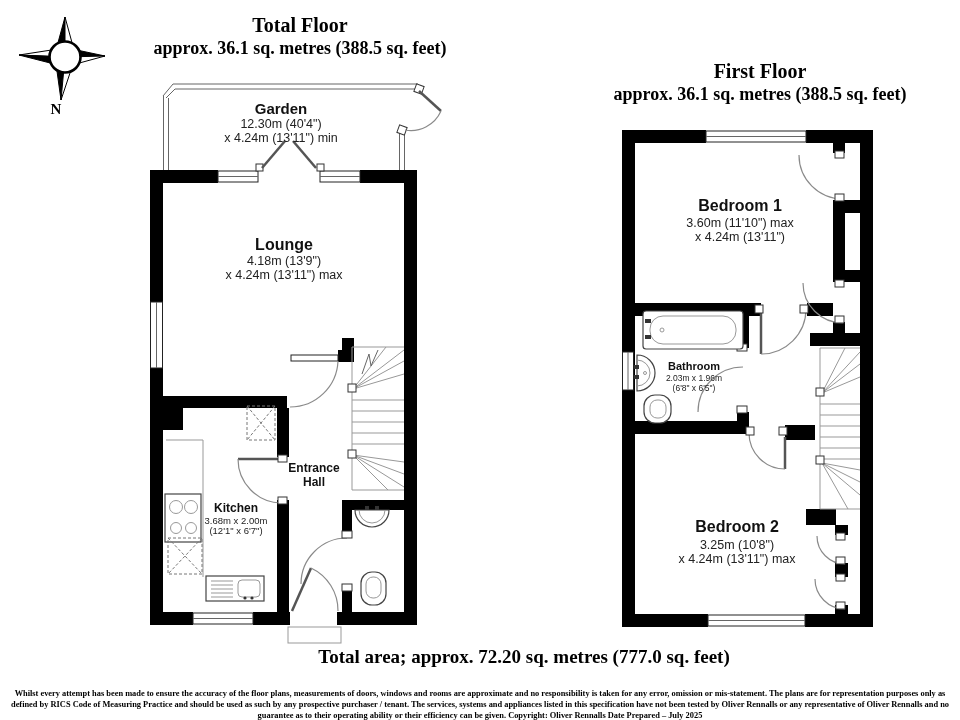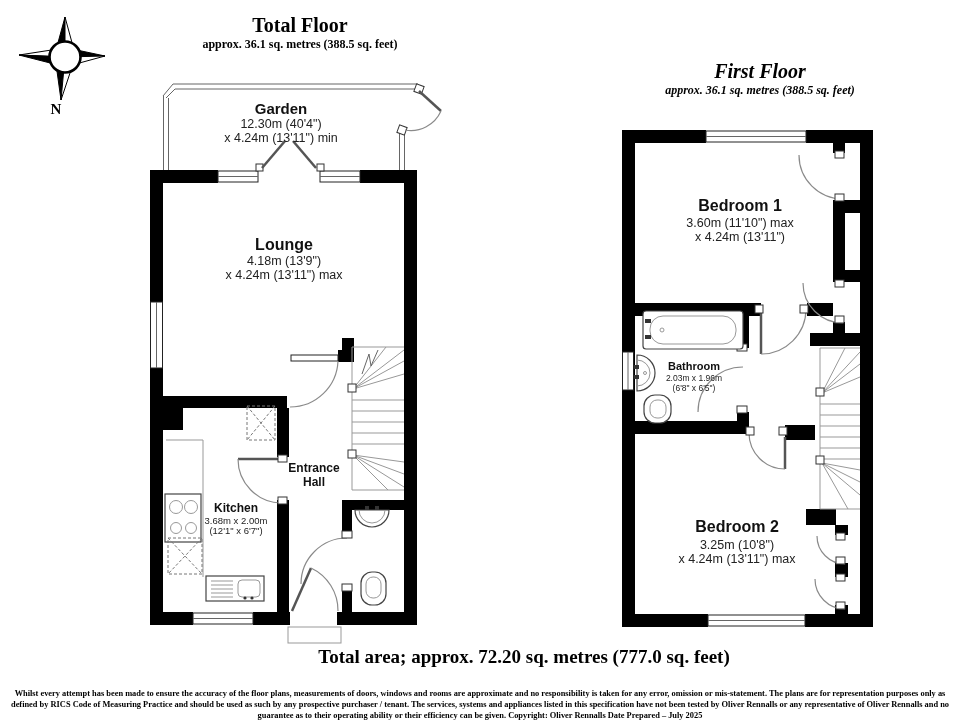--- a/index.html
+++ b/index.html
@@ -1,21 +1,21 @@
 <!DOCTYPE html>
 <html><head>
 <meta charset="utf-8">
 <style>
   html,body{margin:0;padding:0;background:#fff;}
   .page{position:relative;width:960px;height:720px;background:#fff;overflow:hidden;
         font-family:"Liberation Sans",sans-serif;}
   .title-block{position:absolute;text-align:center;color:#000;
                font-family:"Liberation Serif",serif;font-weight:bold;}
   .title-line1{font-size:20px;line-height:1.15;}
-  .title-line2{font-size:12px;line-height:1.25;}
+  .title-line2{font-size:18px;line-height:1.25;}
   .total-area{position:absolute;left:0;top:646;width:960px;text-align:center;
               font-family:"Liberation Serif",serif;font-weight:bold;font-size:19px;color:#000;padding-left:44px;}
   .disclaimer{position:absolute;left:4px;top:689px;width:952px;text-align:center;
               font-family:"Liberation Serif",serif;font-weight:bold;font-size:8.4px;
               line-height:1.3;color:#000;}
   svg{position:absolute;}
   .wall{fill:#000;stroke:none;}
   .win{fill:#fff;stroke:#222;stroke-width:1;}
   .ln{stroke:#666;fill:none;stroke-width:1;}
   .ln2{stroke:#999;fill:none;stroke-width:1;}
@@ -52,21 +52,21 @@
     </g>
     <circle cx="60" cy="52" r="15.5" fill="#fff" stroke="#000" stroke-width="2.6"></circle>
     <text class="north" x="51" y="109">N</text>
   </svg>
 
   <div class="title-block" style="left:140px;top:14px;width:320px;">
     <div class="title-line1">Total Floor</div>
     <div class="title-line2">approx. 36.1 sq. metres (388.5 sq. feet)</div>
   </div>
 
-  <div class="title-block" style="left:590px;top:60px;width:340px;font-style:italic;">
+  <div class="title-block" style="left:590px;top:60px;width:340px;">
     <div class="title-line1">First Floor</div>
     <div class="title-line2">approx. 36.1 sq. metres (388.5 sq. feet)</div>
   </div>
 
   <svg style="left:140px;top:75px;" width="320" height="575" viewBox="140 75 320 575">
 
     <g>
       <path class="ln" d="M163 96 L173 84 L418 84"></path>
       <path class="ln" d="M166 98 L175 89 L416 89"></path>
       <line class="ln" x1="163.5" y1="96" x2="163.5" y2="170"></line>

